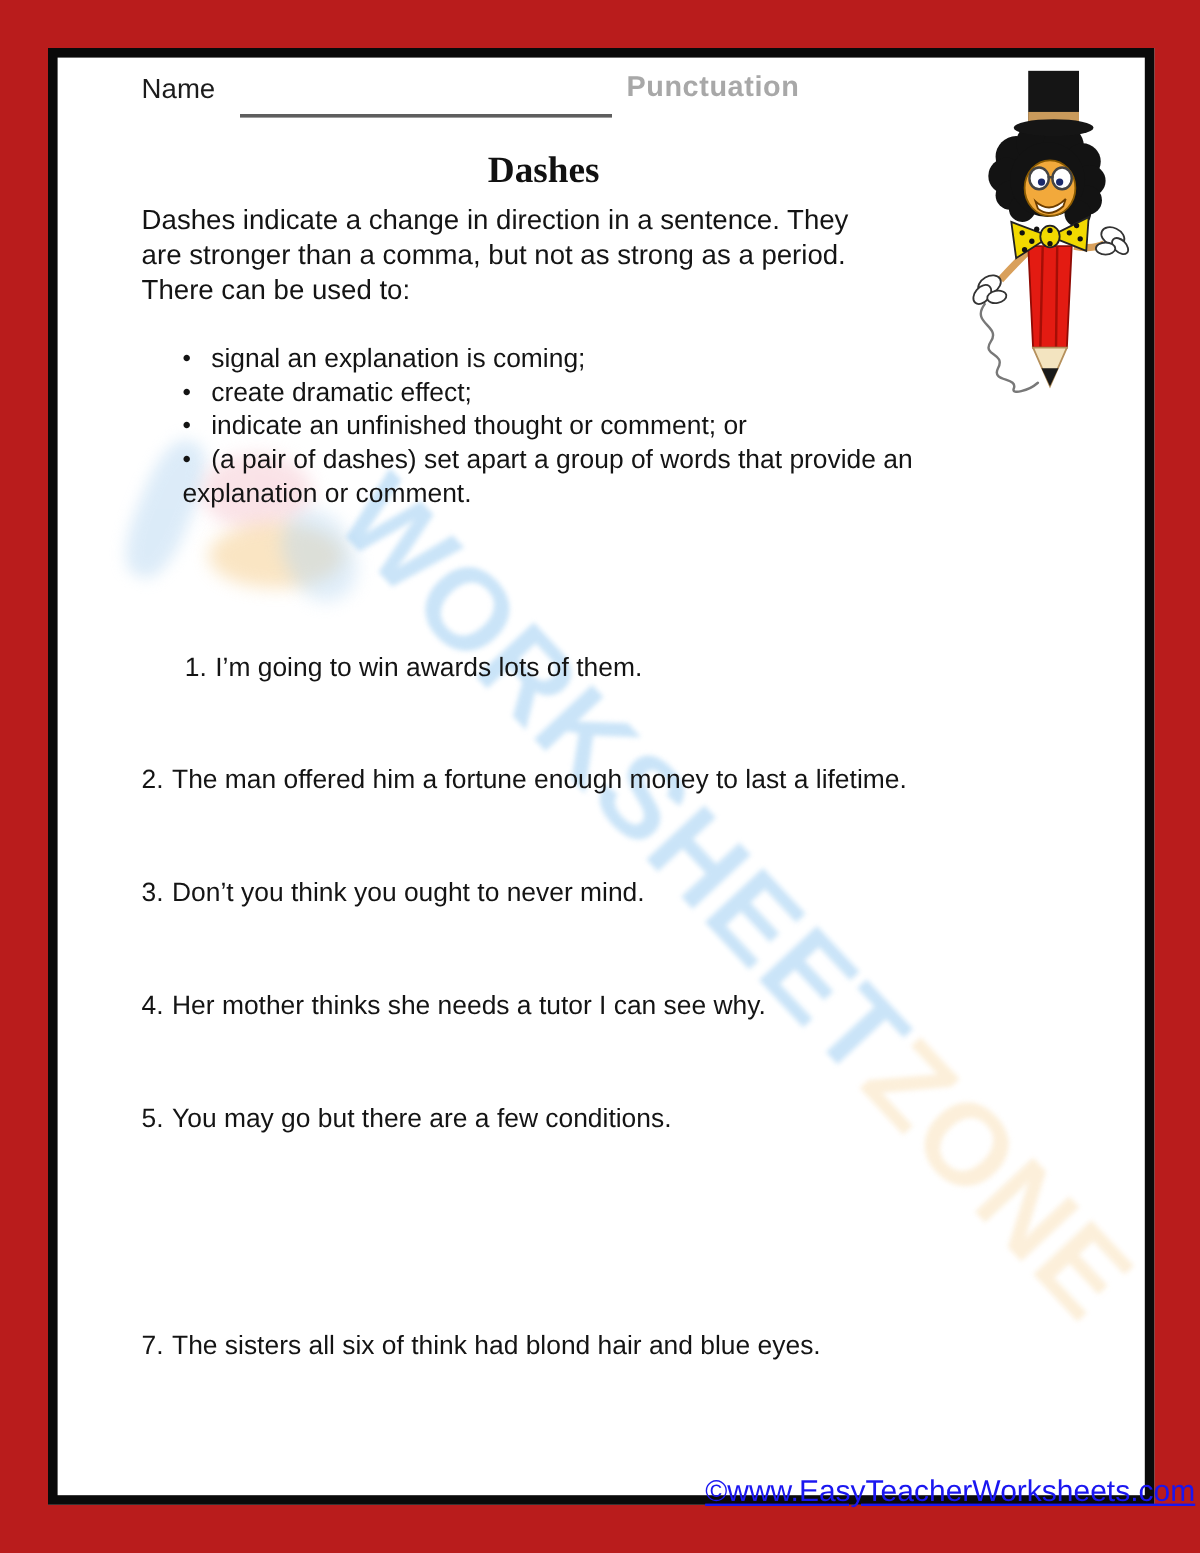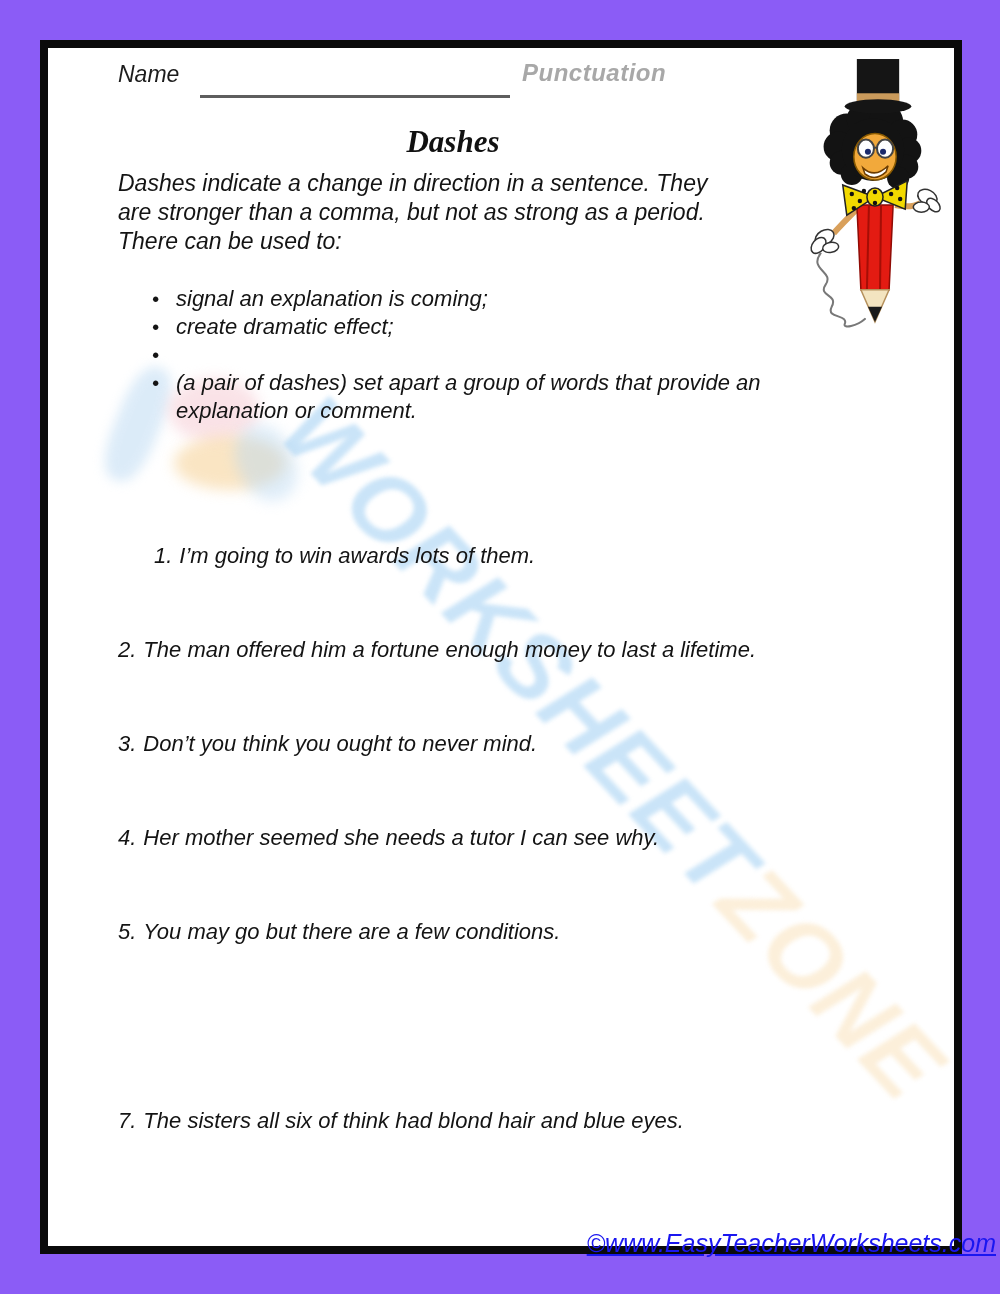--- a/index.html
+++ b/index.html
@@ -1,18 +1,18 @@
 <!DOCTYPE html>
 <html><head>
 <meta charset="utf-8">
 <style>
   * { margin:0; padding:0; box-sizing:border-box; }
   html,body { background:#ffffff; }
   body { font-family:"Liberation Sans", sans-serif; color:#141414; }
-  .sheet { position:relative; width:1000px; height:1294px; background:#8b5cf6; overflow:hidden;font-style:italic; }
+  .sheet { position:relative; width:1000px; height:1294px; background:#b91c1c; overflow:hidden; }
   .frame { position:absolute; left:40px; top:40px; width:922px; height:1214px;
            border:8px solid #0a0a0a; background:#fff; }
 
   
   .wm-layer { position:absolute; inset:0; overflow:hidden; z-index:0; pointer-events:none; }
   .wm-text { position:absolute; left:292px; top:328px; transform:rotate(47deg); transform-origin:left top;
              font-size:96px; font-weight:bold; letter-spacing:2px; white-space:nowrap; filter:blur(2px); }
   .wm-primary   { color:rgba(158, 205, 243, 0.55); }
   .wm-secondary { color:rgba(250, 228, 193, 0.60); }
   .blob { position:absolute; border-radius:50%; }
@@ -30,21 +30,21 @@
   .category-label { left:474px; top:11px; font-size:24px; font-weight:bold; color:#a8a8a8; letter-spacing:.5px; }
 
   .title { left:0; top:76px; width:810px; text-align:center;
            font-family:"Liberation Serif", serif; font-size:31px; font-weight:bold; color:#111; }
 
   .intro { left:70px; top:121px; width:680px; font-size:23px; line-height:29px; }
 
   .bullets { left:104px; top:237px; font-size:22px; line-height:28px; }
   .bullet-row { display:flex; }
   .bullet-dot { width:24px; font-size:20px; }
-  .bullet-cont { margin-left:24px; }
+  .bullet-cont { }
 
   .directions { left:68px; top:406px; font-size:22px; }
   .directions b { font-weight:bold; }
 
   .sentence { left:70px; font-size:22px; }
   .s0 { top:495px;margin-left:36px; } .s1 { top:589px; } .s2 { top:683px; } .s3 { top:777px; }
   .s4 { top:871px; } .s5 { top:966px; } .s6 { top:1060px; }
   .s-num { margin-right:7px; }
 
   .footer { left:0; top:1181px; width:948px; text-align:right; }
@@ -152,33 +152,34 @@
         <div class="bullet-row">
           <span class="bullet-dot">•</span>
           <span>signal an explanation is coming;</span>
         </div>
         <div class="bullet-row">
           <span class="bullet-dot">•</span>
           <span>create dramatic effect;</span>
         </div>
         <div class="bullet-row">
           <span class="bullet-dot">•</span>
+          <span>indicate an unfinished thought or comment; or</span>
         </div>
         <div class="bullet-row">
           <span class="bullet-dot">•</span>
           <span>(a pair of dashes) set apart a group of words that provide an</span>
         </div>
         <div class="bullet-cont">explanation or comment.</div>
       </div>
 
 
       <div class="abs sentence s0"><span class="s-num">1.</span><span>I’m going to win awards lots of them.</span></div>
       <div class="abs sentence s1"><span class="s-num">2.</span><span>The man offered him a fortune enough money to last a lifetime.</span></div>
       <div class="abs sentence s2"><span class="s-num">3.</span><span>Don’t you think you ought to never mind.</span></div>
-      <div class="abs sentence s3"><span class="s-num">4.</span><span>Her mother seemed she needs a tutor I can see why.</span></div>
+      <div class="abs sentence s3"><span class="s-num">4.</span><span>Her mother thinks she needs a tutor I can see why.</span></div>
       <div class="abs sentence s4"><span class="s-num">5.</span><span>You may go but there are a few conditions.</span></div>
       <div class="abs sentence s6"><span class="s-num">7.</span><span>The sisters all six of think had blond hair and blue eyes.</span></div>
 
       <div class="abs footer">
         <a href="#">©www.EasyTeacherWorksheets.com</a>
       </div>
 
     </div>
   </div>
 </div>

